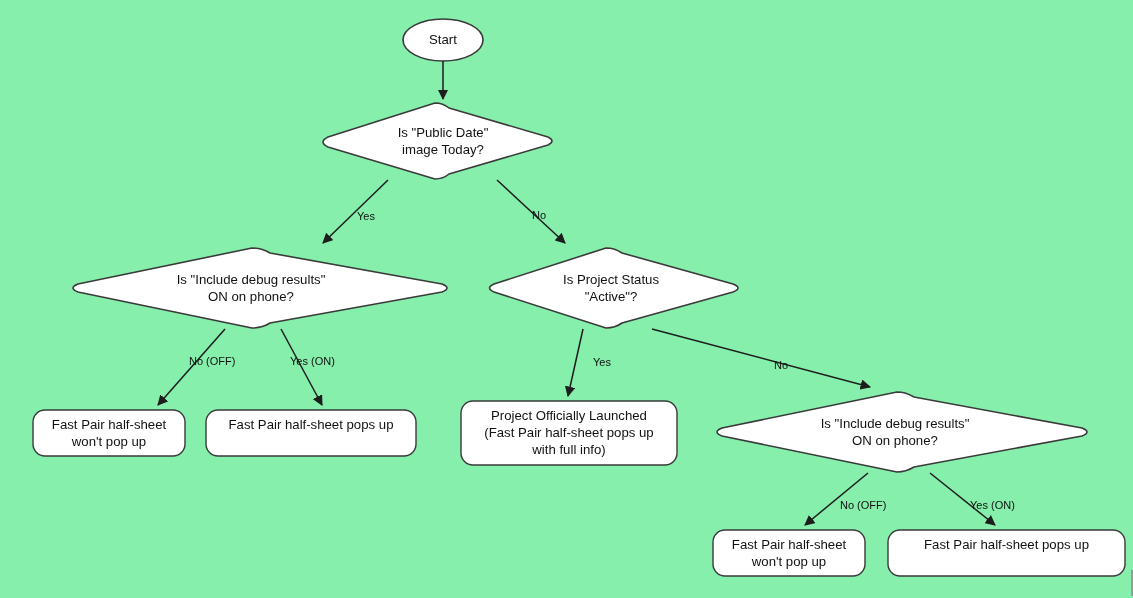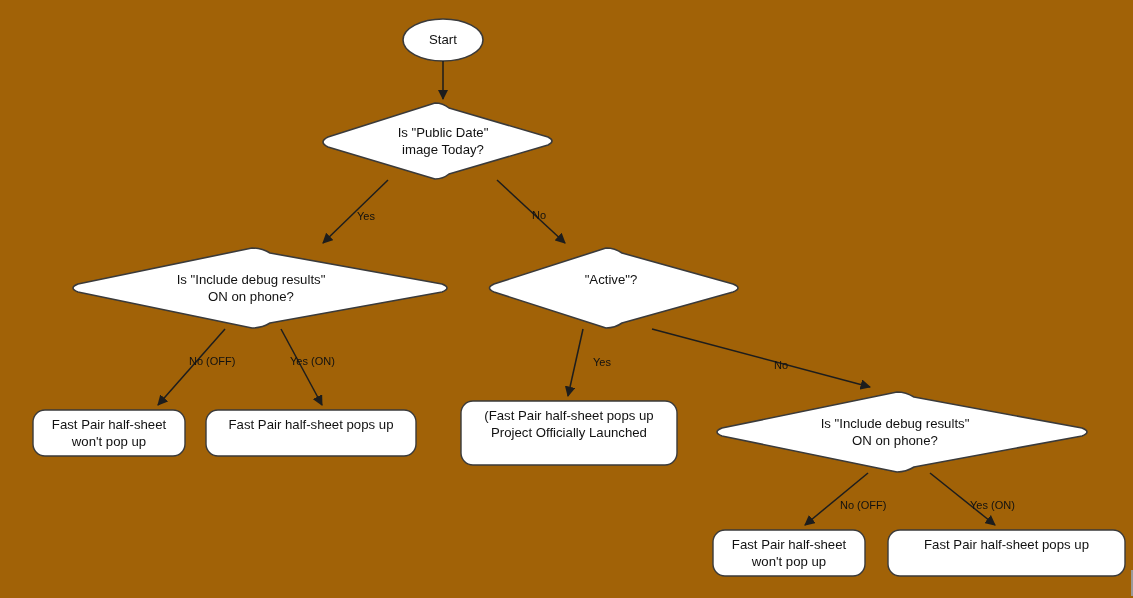--- a/index.html
+++ b/index.html
@@ -8,21 +8,21 @@
     background: #ffffff;
   }
   body {
     font-family: "Liberation Sans", sans-serif;
     -webkit-font-smoothing: antialiased;
   }
   #canvas {
     position: relative;
     width: 1133px;
     height: 598px;
-    background: #a16207;
+    background: #86efac;
     overflow: hidden;
   }
   #flow-svg {
     position: absolute;
     left: 0;
     top: 0;
     width: 1133px;
     height: 598px;
     display: block;
   }
@@ -126,40 +126,42 @@
     <div>Is "Public Date"</div>
     <div>image Today?</div>
   </div>
 
   <div class="node-text" style="left:76px; top:271px; width:350px;">
     <div>Is "Include debug results"</div>
     <div>ON on phone?</div>
   </div>
 
   <div class="node-text" style="left:495px; top:271px; width:232px;">
+    <div>Is Project Status</div>
     <div>"Active"?</div>
   </div>
 
   <div class="node-text" style="left:720px; top:415px; width:350px;">
     <div>Is "Include debug results"</div>
     <div>ON on phone?</div>
   </div>
 
   <div class="node-text" style="left:33px; top:416px; width:152px;">
     <div>Fast Pair half-sheet</div>
     <div>won't pop up</div>
   </div>
 
   <div class="node-text" style="left:206px; top:416px; width:210px;">
     <div>Fast Pair half-sheet pops up</div>
   </div>
 
   <div class="node-text" style="left:461px; top:407px; width:216px;">
+    <div>Project Officially Launched</div>
     <div>(Fast Pair half-sheet pops up</div>
-    <div>Project Officially Launched</div>
+    <div>with full info)</div>
   </div>
 
   <div class="node-text" style="left:713px; top:536px; width:152px;">
     <div>Fast Pair half-sheet</div>
     <div>won't pop up</div>
   </div>
 
   <div class="node-text" style="left:888px; top:536px; width:237px;">
     <div>Fast Pair half-sheet pops up</div>
   </div>

